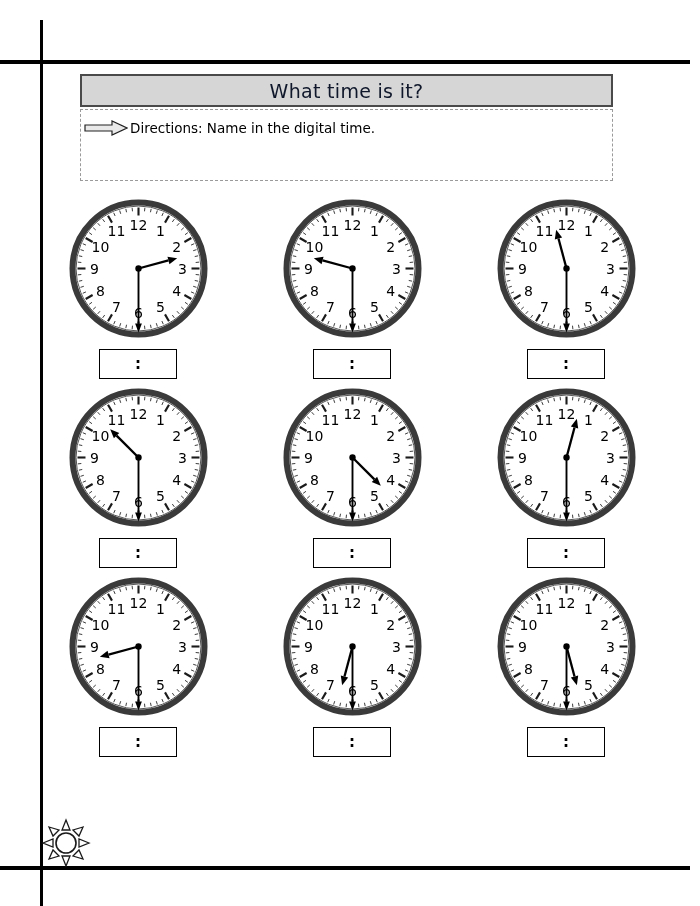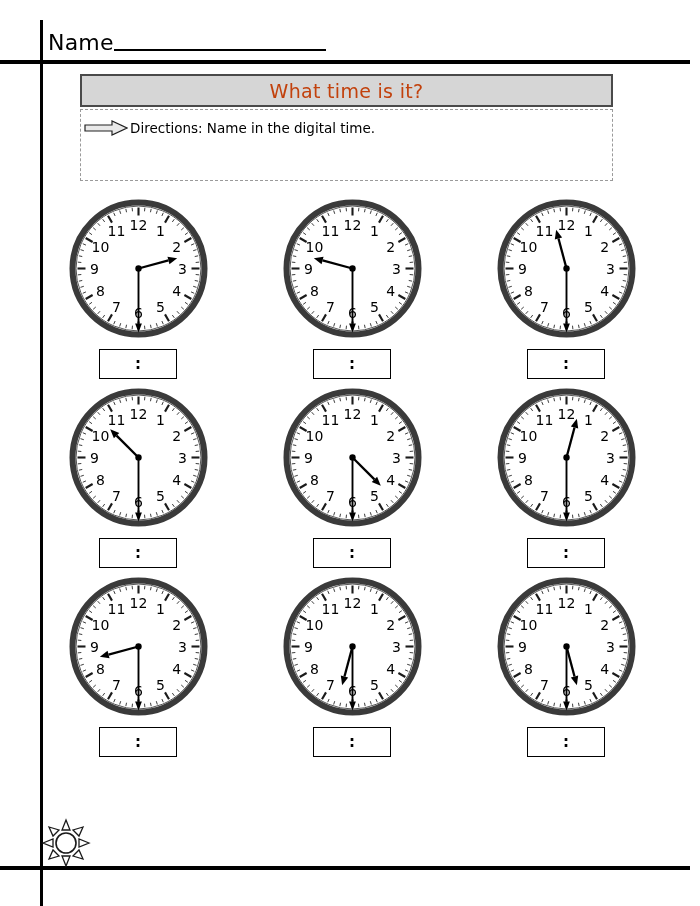--- a/index.html
+++ b/index.html
@@ -79,21 +79,21 @@
     background: #d6d6d6;
     border: 2px solid #4a4a4a;
     box-sizing: border-box;
     display: flex;
     align-items: center;
     justify-content: center;
   }
   .title-text {
     font-size: 19px;
     font-family: "DejaVu Sans", sans-serif;
-    color: #c2410c;
+    color: #0f172a;
     letter-spacing: 0.3px;
   }
 
   
   .directions-box {
     position: absolute;
     left: 80px;
     top: 109px;
     width: 533px;
     height: 72px;
@@ -169,24 +169,20 @@
 </style>
 </head>
 <body>
 
 <div id="page">
 
   <div class="rule-v"></div>
   <div class="rule-h-top"></div>
   <div class="rule-h-bottom"></div>
 
-  <div class="name-row">
-    <span class="name-label">Name</span>
-    <span class="name-blank"></span>
-  </div>
 
   <div class="title-bar">
     <span class="title-text">What time is it?</span>
   </div>
 
   <div class="directions-box">
     <div class="directions-row">
       <svg class="dir-arrow" viewBox="0 0 44 16">
         <polygon points="1,5 28,5 28,1 43,8 28,15 28,11 1,11" fill="#e9e9e9" stroke="#222" stroke-width="1.2" stroke-linejoin="miter"></polygon>
       </svg>

